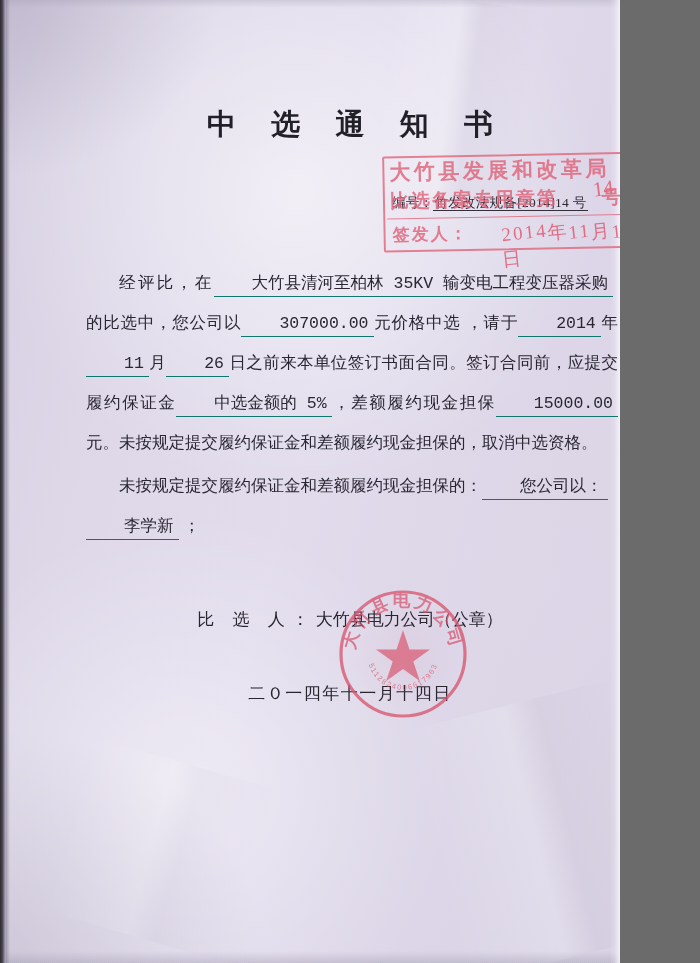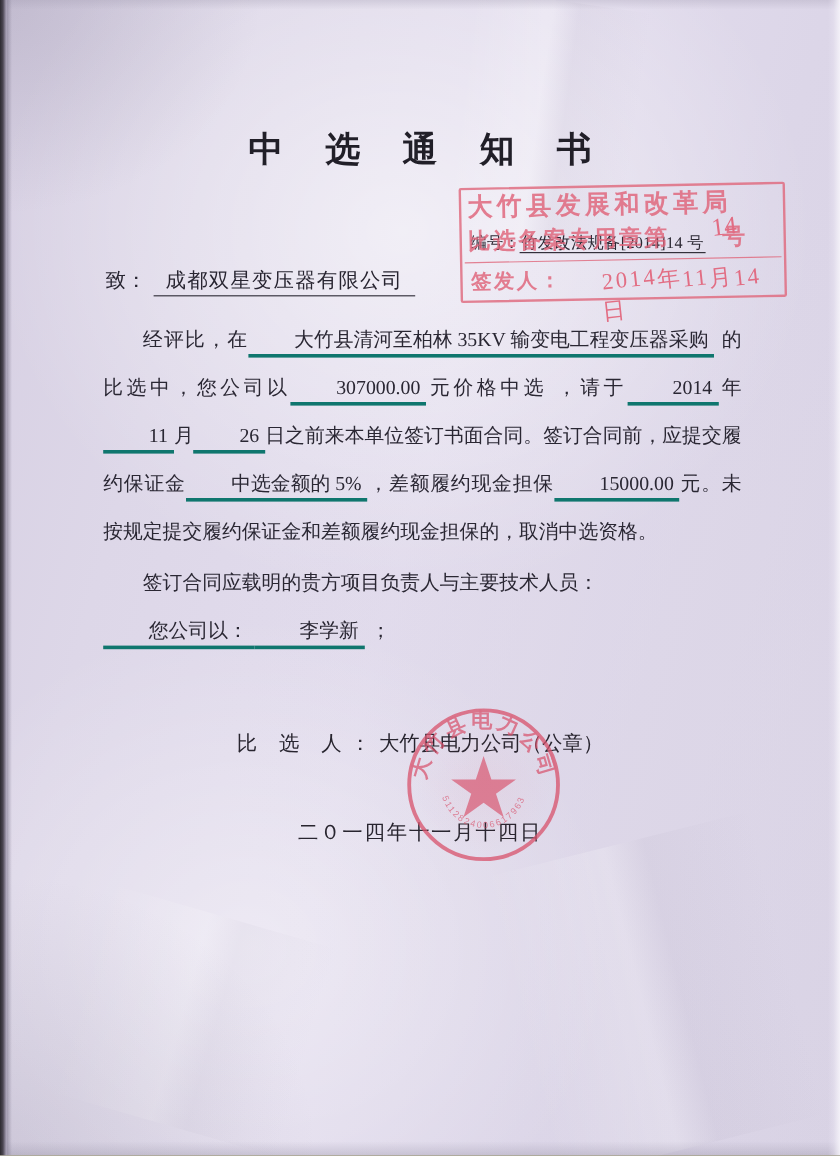--- a/index.html
+++ b/index.html
@@ -2,25 +2,25 @@
 <html><head>
 <meta charset="utf-8">
 <style>
   html, body {
     margin: 0;
     padding: 0;
     background: #6b6b6b;
   }
   #page {
     position: relative;
-    width: 700px;
+    width: 620px;
     height: 963px;
     overflow: hidden;
     font-family: "Liberation Serif", "DejaVu Serif", serif;
-    background: #fef9c3;
+    background: #ffffff;
   }
   
   .paper-base {
     position: absolute;
     inset: 0;
     background:
       radial-gradient(ellipse 70% 45% at 48% 20%, rgba(255,255,255,0.55) 0%, rgba(255,255,255,0) 70%),
       radial-gradient(ellipse 60% 40% at 30% 82%, rgba(255,255,255,0.40) 0%, rgba(255,255,255,0) 72%),
       radial-gradient(ellipse 80% 60% at 85% 60%, rgba(222,216,232,0.5) 0%, rgba(222,216,232,0) 75%),
       linear-gradient(105deg, #d6cfe2 0%, #ddd7e8 22%, #e2dced 48%, #dcd6e8 72%, #d8d2e4 100%);
@@ -116,24 +116,25 @@
     top: 263px;
     left: 86px;
     width: 532px;
     font-size: 16.5px;
     line-height: 40px;
     color: #2a2733;
     text-align: justify;
   }
   .p { margin: 0; text-indent: 33px; }
   .fill {
-    border-bottom: 3px solid #0f766e;
+    border-bottom: 1px solid #0f766e;
     padding: 0 5px 1px 5px;
     display: inline-block;
     line-height: 22px;
+    font-family: Liberation Mono, monospace;
   }
   .sp { display: inline-block; width: 5px; }
 
   .para2 {
     position: absolute;
     top: 466px;
     left: 86px;
     width: 532px;
     font-size: 16.5px;
     line-height: 40px;
@@ -265,30 +266,27 @@
   <div class="edge-left-2"></div>
 
   <div class="content">
 
     <div class="doc-title">中 选 通 知 书</div>
 
     <div class="doc-number">
       <span>编号：</span><span class="u">竹发改法规备[2014]14 号</span>
     </div>
 
-    <div class="addressee">
-      <span>致：</span><span class="val">成都双星变压器有限公司</span>
-    </div>
 
     <div class="body-block">
       <p class="p"><span>经评比，在</span><span class="fill">大竹县清河至柏林 35KV 输变电工程变压器采购</span><span class="sp"></span><span>的比选中，您公司以</span><span class="fill">307000.00</span><span>元价格中选</span><span class="sp"></span><span>，请于</span><span class="fill">2014</span><span>年</span><span class="fill">11</span><span>月</span><span class="fill">26</span><span>日之前来本单位签订书面合同。签订合同前，应提交履约保证金</span><span class="fill">中选金额的 5%</span><span>，差额履约现金担保</span><span class="fill">15000.00</span><span>元。未按规定提交履约保证金和差额履约现金担保的，取消中选资格。</span></p>
     </div>
 
     <div class="para2">
-      <p class="p"><span>签订合同应载明的贵方项目负责人与主要技术人员：</span><span class="fill">您公司以：</span><span class="fill">李学新</span><span class="sp"></span><span>；</span></p>
+      <p class="p"><span>未按规定提交履约保证金和差额履约现金担保的：</span><span class="fill">您公司以：</span><span class="fill">李学新</span><span class="sp"></span><span>；</span></p>
     </div>
 
     <div class="signer-line">
       <span class="lbl">比 选 人：</span><span>大竹县电力公司</span><span>（公章）</span>
     </div>
 
     <div class="date-line">二０一四年十一月十四日</div>
   </div>
 
   <div class="rect-stamp">

